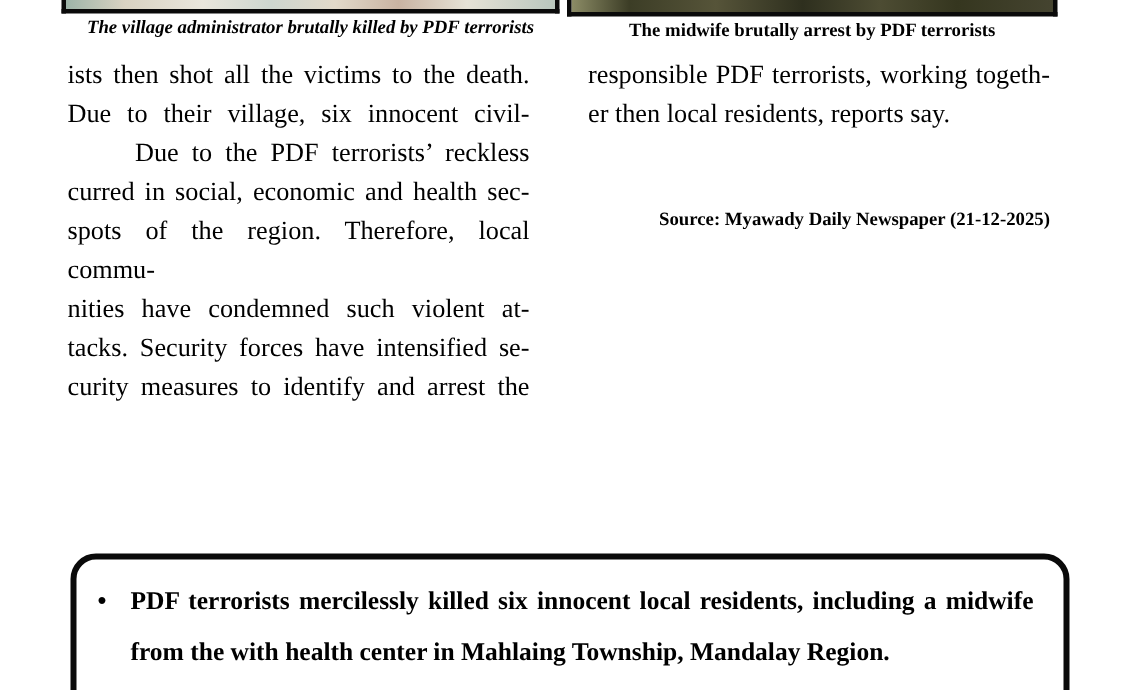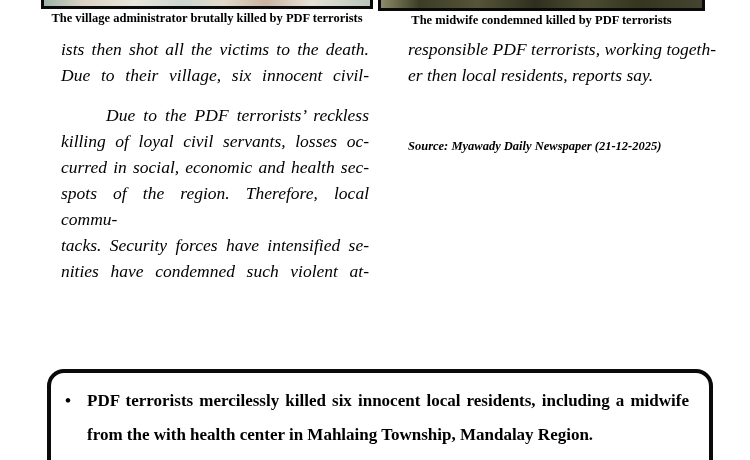--- a/index.html
+++ b/index.html
@@ -7,21 +7,21 @@
   body {
     position: relative;
     background: #ffffff;
     overflow: hidden;
     font-family: "Liberation Serif", serif;
     color: #000;
   }
 
   
   .figure { position: absolute; top: 0; text-align: center; }
-  .figure-left  { left: 41px;  width: 332px; }
+  .figure-left  { left: 41px;  width: 332px; font-style: italic; }
   .figure-right { left: 378px; width: 327px; }
   .photo-strip {
     width: 100%;
     border: 3px solid #0a0a0a;
     border-top: none;
   }
   .photo-strip.light {
     height: 9px;
     background: linear-gradient(90deg,
       #9db4a8 0%, #d9d2c2 12%, #e9e6dc 28%, #cdd6cf 42%,
@@ -37,34 +37,34 @@
     margin-top: 2px;
     font-weight: bold;
     font-size: 12.5px;
     line-height: 15px;
     white-space: nowrap;
   }
 
   
   .columns {
     position: absolute;
-    left: 61px; top: 36px;
+    left: 45px; top: 36px;
     width: 655px;
     display: flex;
     gap: 39px;
-    font-style: italic;
   }
   .col { width: 313px; font-size: 17.5px; line-height: 26px; }
   .tline { text-align: justify; text-align-last: justify; }
   .tline-last { text-align-last: left; }
   .justify-all .tline-last { text-align-last: justify; }
   .para-indent .tline:first-child { text-indent: 45px; }
-  .para2 { margin-top: 14px; }
+  .para2 { }
   .source-line {
     margin-top: 50px;
+    text-align: right;
     font-weight: bold;
     font-size: 12.5px;
     line-height: 16px;
   }
 
   
   .summary-box {
     position: absolute;
     left: 47px; top: 369px;
     width: 666px; height: 132px;
@@ -93,36 +93,36 @@
 </head>
 <body>
 
 <figure class="figure figure-left">
   <div class="photo-strip light"></div>
   <figcaption class="caption">The village administrator brutally killed by PDF terrorists</figcaption>
 </figure>
 
 <figure class="figure figure-right">
   <div class="photo-strip dark"></div>
-  <figcaption class="caption">The midwife condemned killed by PDF terrorists</figcaption>
+  <figcaption class="caption">The midwife brutally arrest by PDF terrorists</figcaption>
 </figure>
 
 <div class="columns">
   <div class="col">
     <div class="para1">
         <div class="tline">ists then shot all the victims to the death.</div>
         <div class="tline">Due to their village, six innocent civil-</div>
       </div>
     <div class="para2 para-indent justify-all">
         <div class="tline">Due to the PDF terrorists’ reckless</div>
-        <div class="tline">killing of loyal civil servants, losses oc-</div>
         <div class="tline">curred in social, economic and health sec-</div>
         <div class="tline">spots of the region. Therefore, local commu-</div>
+        <div class="tline">nities have condemned such violent at-</div>
         <div class="tline">tacks. Security forces have intensified se-</div>
-        <div class="tline">nities have condemned such violent at-</div>
+        <div class="tline tline-last">curity measures to identify and arrest the</div>
       </div>
   </div>
   <div class="col">
     <div>
         <div class="tline">responsible PDF terrorists, working togeth-</div>
         <div class="tline tline-last">er then local residents, reports say.</div>
       </div>
     <div class="source-line">Source: Myawady Daily Newspaper (21-12-2025)</div>
   </div>
 </div>

